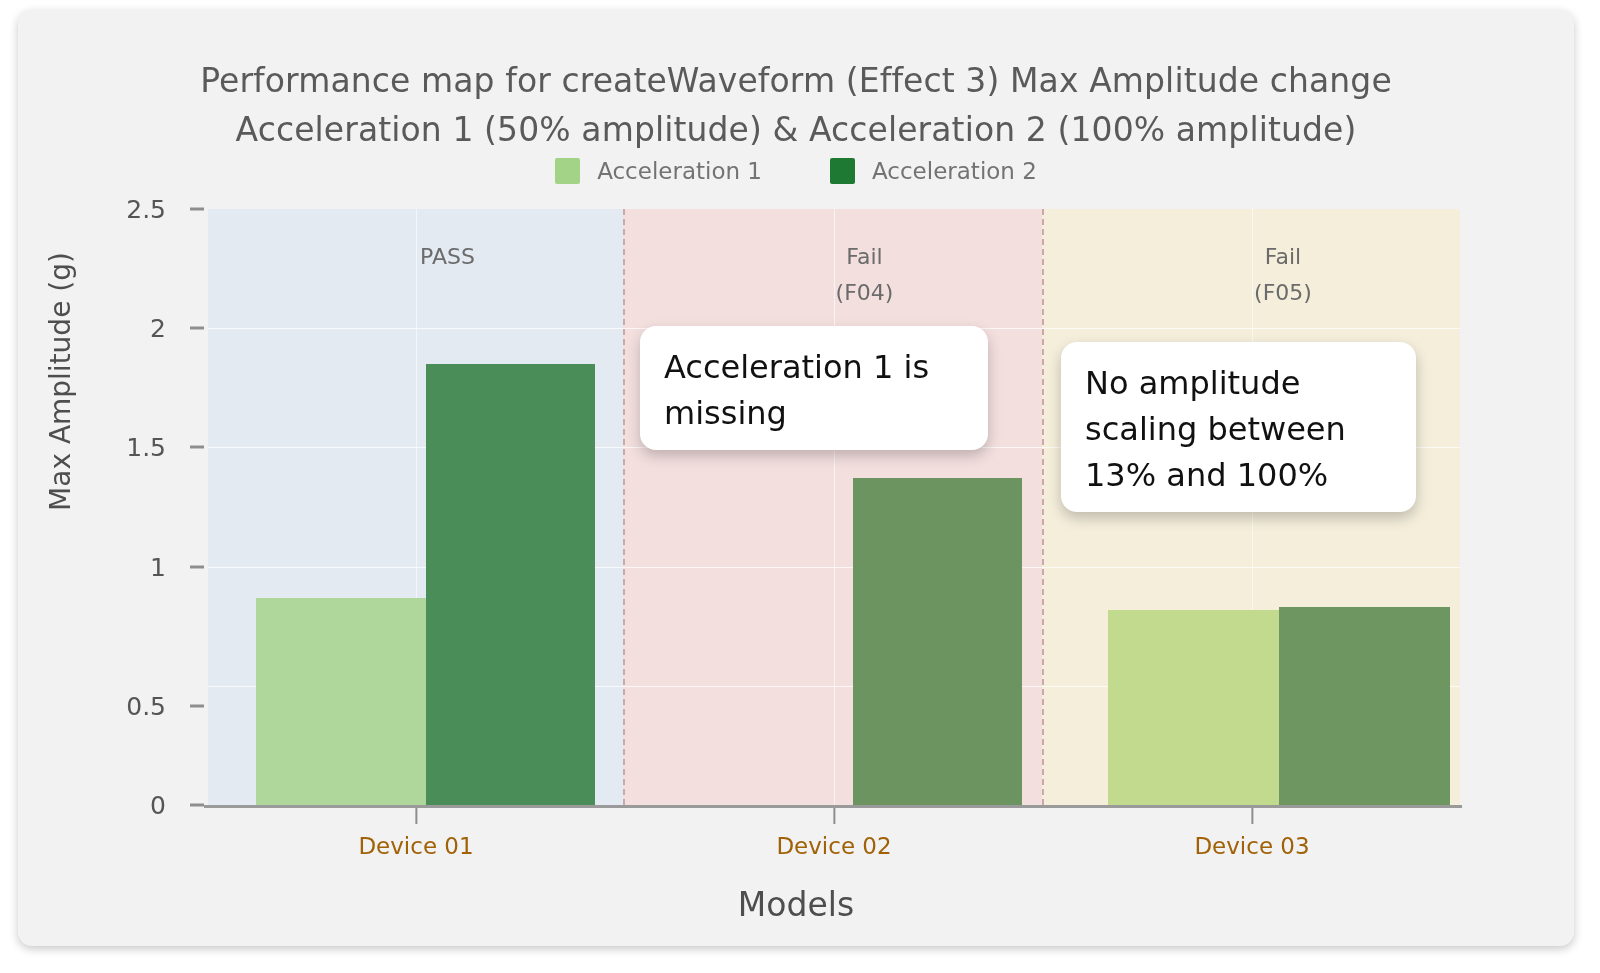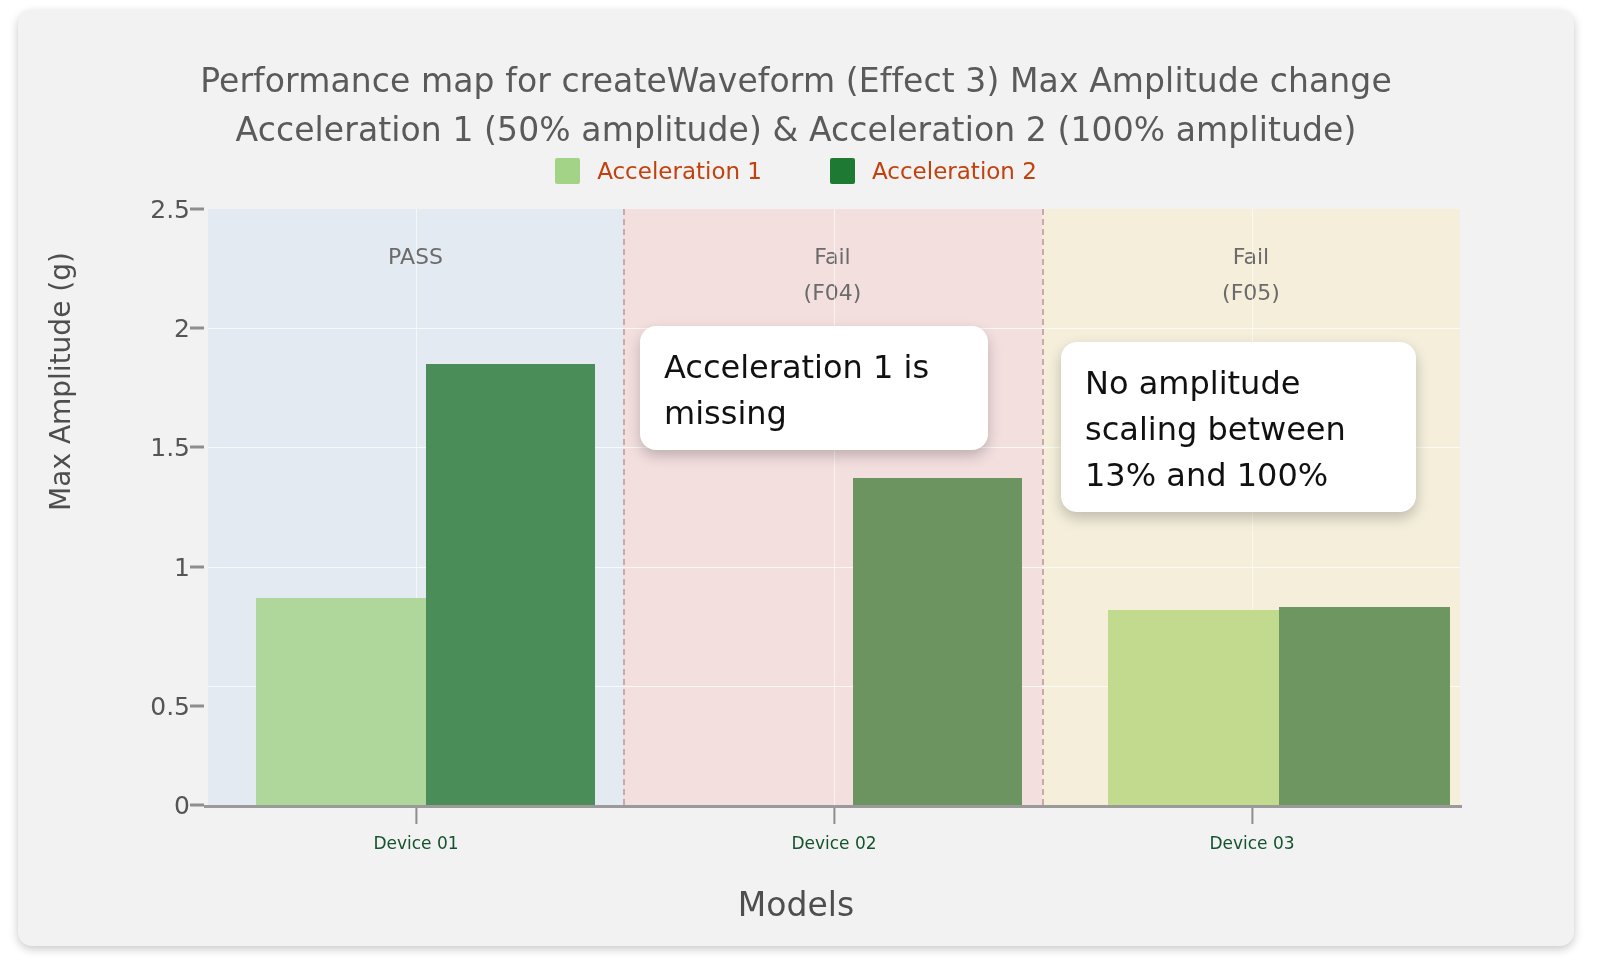--- a/index.html
+++ b/index.html
@@ -65,21 +65,21 @@
     gap: 17px;
   }
   .legend-swatch {
     width: 25px;
     height: 26px;
     border-radius: 2px;
     display: inline-block;
   }
   .legend-label {
     font-size: 23px;
-    color: #c2410c;
+    color: #737373;
   }
 
   
   .plot {
     position: absolute;
     left: 190px;
     top: 199px;
     width: 1252px;
     height: 596px;
   }
@@ -90,20 +90,21 @@
     height: 100%;
   }
   .band-label {
     position: absolute;
     width: 100%;
     top: 30px;
     text-align: center;
     color: #6b6b6b;
     font-size: 22px;
     line-height: 36px;
+    padding-left: 32px;
   }
   .band-divider {
     position: absolute;
     top: 0;
     height: 100%;
     width: 0;
     border-left: 2px dashed #c9a9a9;
   }
 
   .gridline {
@@ -129,21 +130,21 @@
     background: #9a9a9a;
   }
 
   .y-tick {
     position: absolute;
     right: 0;
     transform: translateY(-50%);
     display: flex;
     align-items: center;
     justify-content: flex-end;
-    gap: 0;
+    gap: 24px;
   }
   .y-tick-label {
     font-size: 25px;
     color: #555555;
     white-space: nowrap;
   }
   .y-tick-mark {
     display: inline-block;
     width: 14px;
     height: 3px;
@@ -175,22 +176,22 @@
     text-align: center;
   }
   .x-tick-mark {
     width: 2px;
     height: 16px;
     background: #8e8e8e;
     margin: 3px auto 0;
   }
   .x-tick-label {
     margin-top: 9px;
-    font-size: 17px;
-    color: #14532d;
+    font-size: 23px;
+    color: #a16207;
     white-space: nowrap;
   }
 
   .x-axis-title {
     position: absolute;
     left: 0;
     top: 875px;
     width: 1556px;
     text-align: center;
     font-size: 33px;

